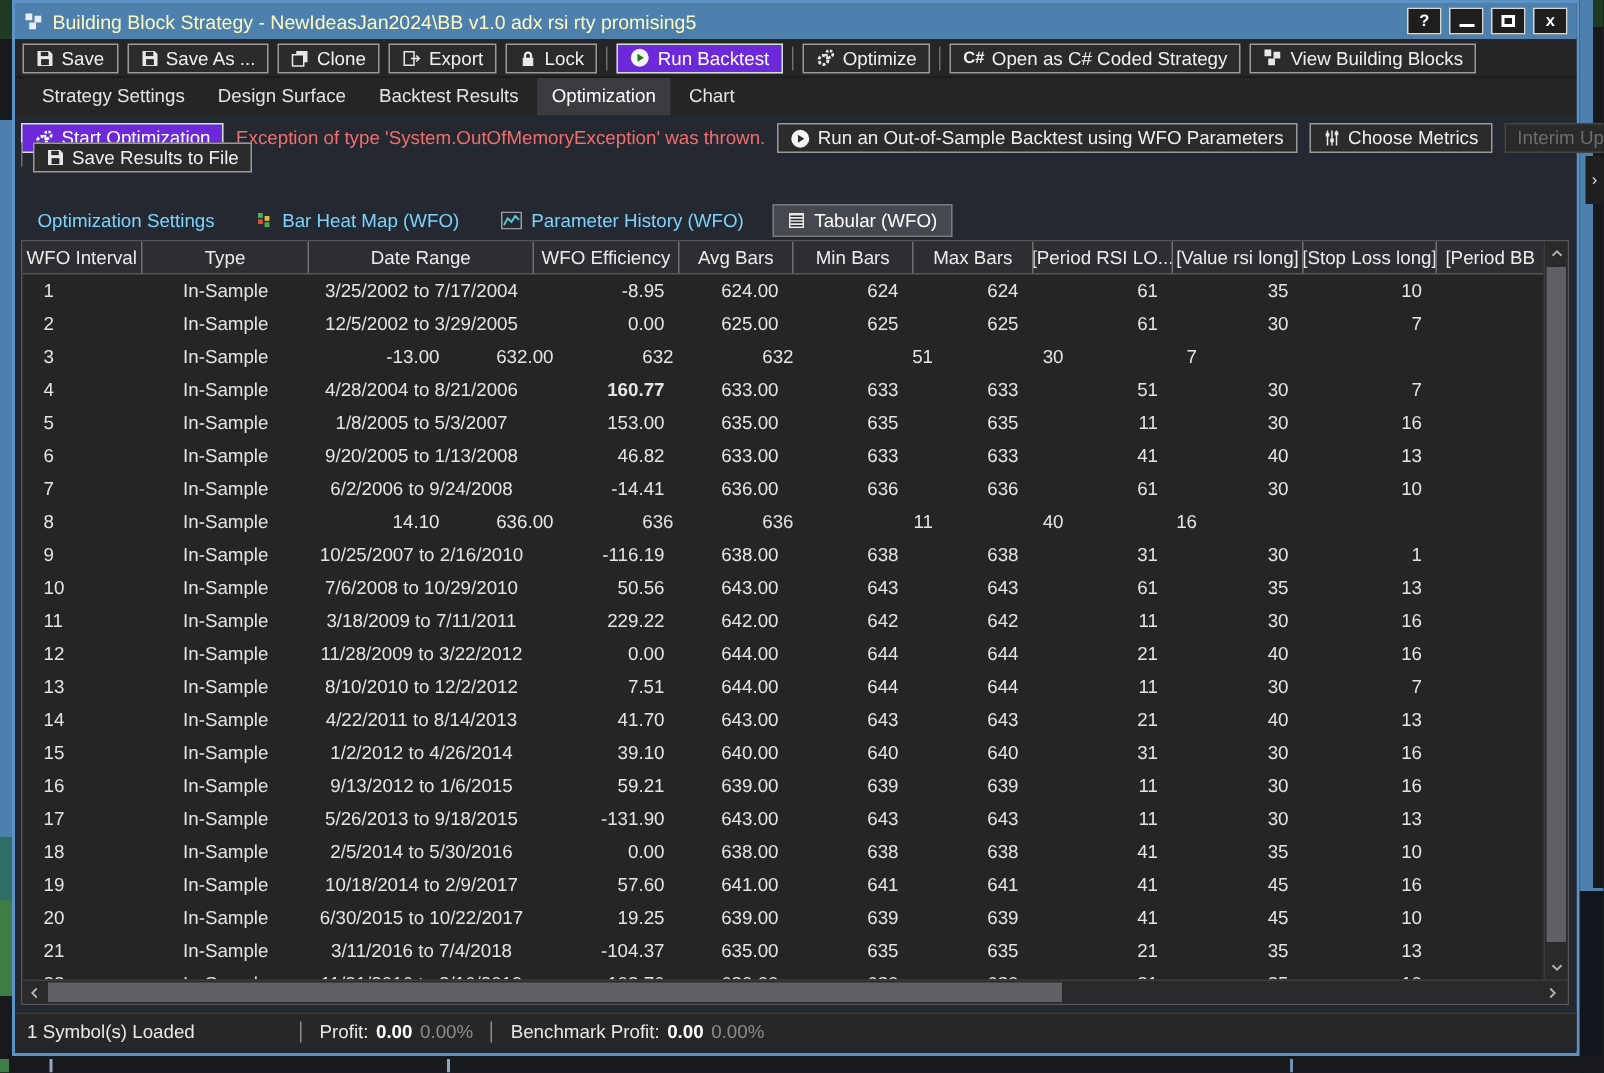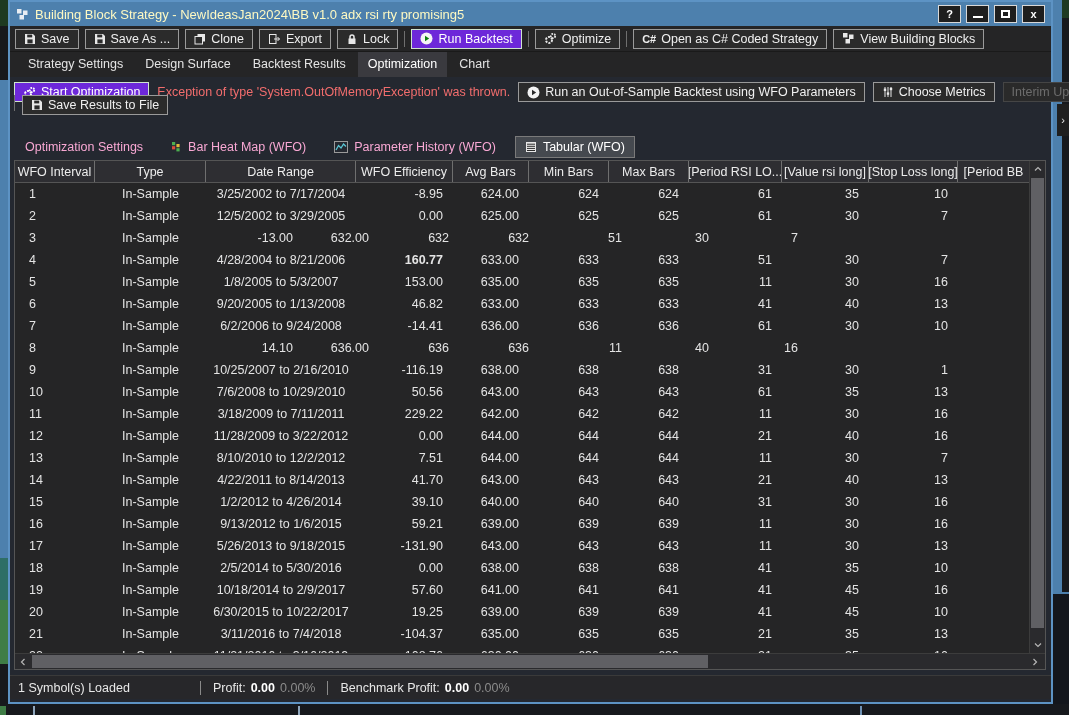--- a/index.html
+++ b/index.html
@@ -56,21 +56,21 @@
   .tab.active { background:#3a3a3f; color:#fff; }
   
   .panel { position:absolute; left:0; top:75px; width:1041px; height:624px; background:#242830; }
   .opt-row1 { position:absolute; left:4px; top:4px; height:22px; display:flex; align-items:center; gap:8px; white-space:nowrap; }
   .opt-row2 { position:absolute; left:4px; top:18px; height:22px; display:flex; align-items:flex-start; gap:7px; }
   .exc-text { color:#f26d6d; font-size:12.5px; }
   
   .subtabs { position:absolute; left:6px; top:58px; height:24px; display:flex; align-items:center; gap:10px; }
   .subtab {
     display:inline-flex; align-items:center; gap:6px; padding:3px 9px;
-    font-size:12.5px; color:#f9a8d4; cursor:default;
+    font-size:12.5px; color:#7dd3fc; cursor:default;
   }
   .subtab.active { background:#45494f; border:1px solid #7a7a7a; color:#fff; }
   
   .table-wrap {
     position:absolute; left:4px; top:83px; width:1032px; height:510px;
     border:1px solid #555; background:#252526; display:flex; flex-direction:column;
   }
   .table-main { display:flex; height:492px; }
   .grid-col { width:1014px; overflow:hidden; display:flex; flex-direction:column; }
   .thead { display:flex; height:22px; background:#2e2e32; border-bottom:1px solid #555; flex:none; }

